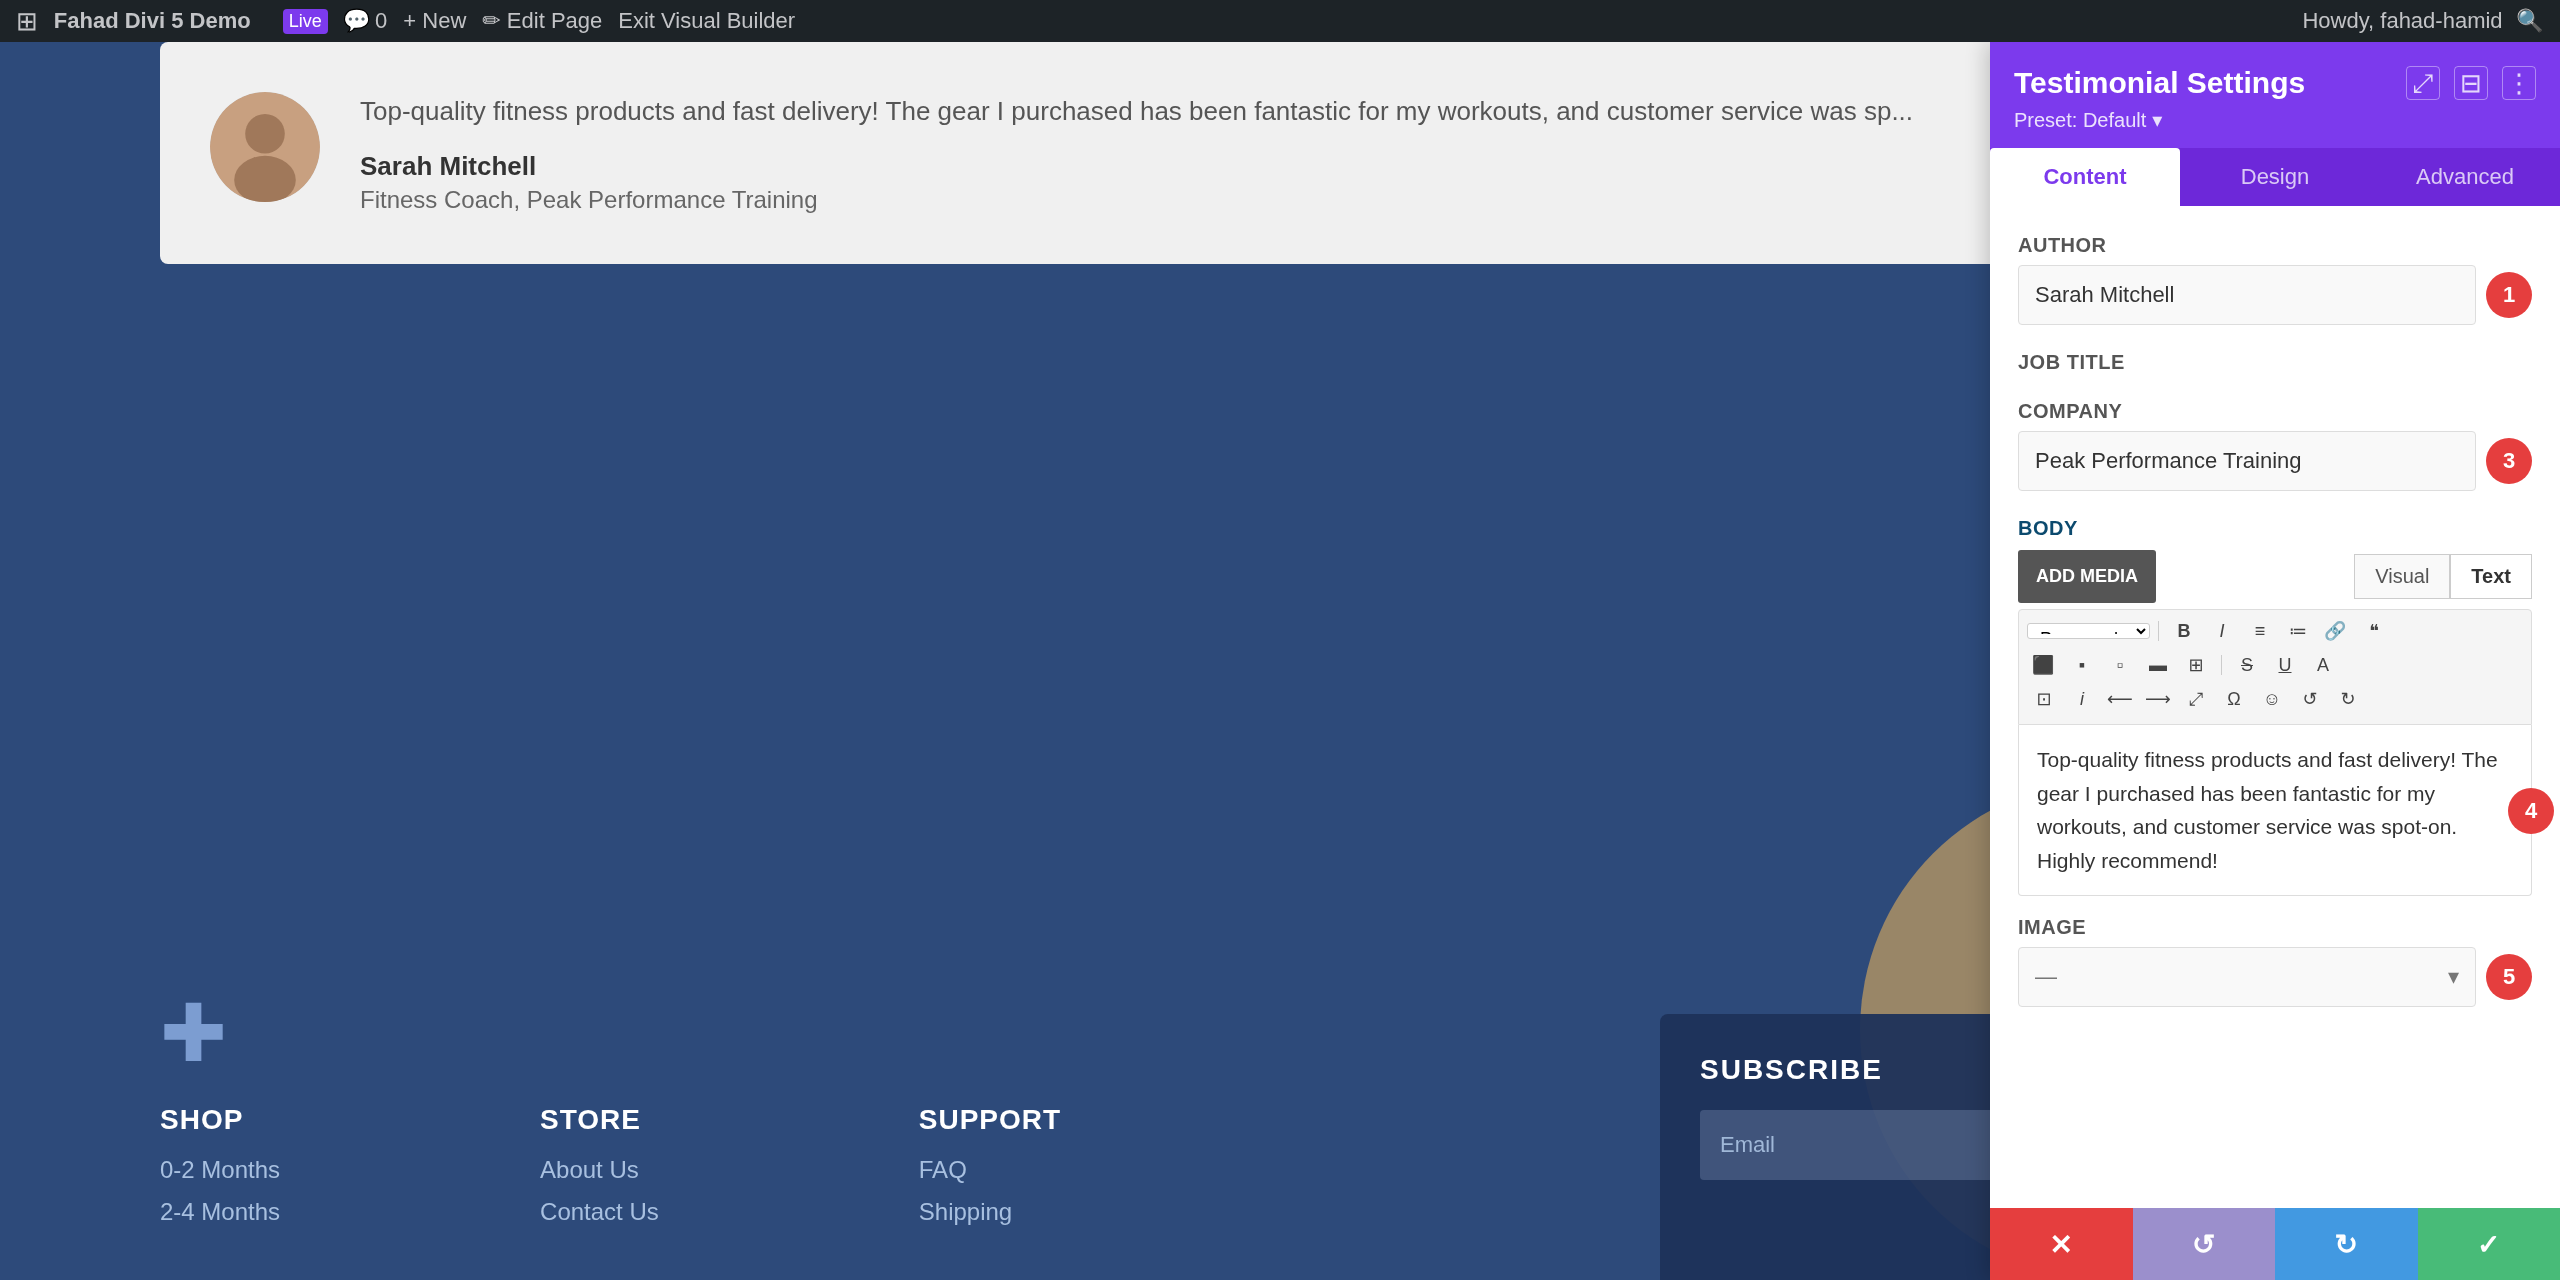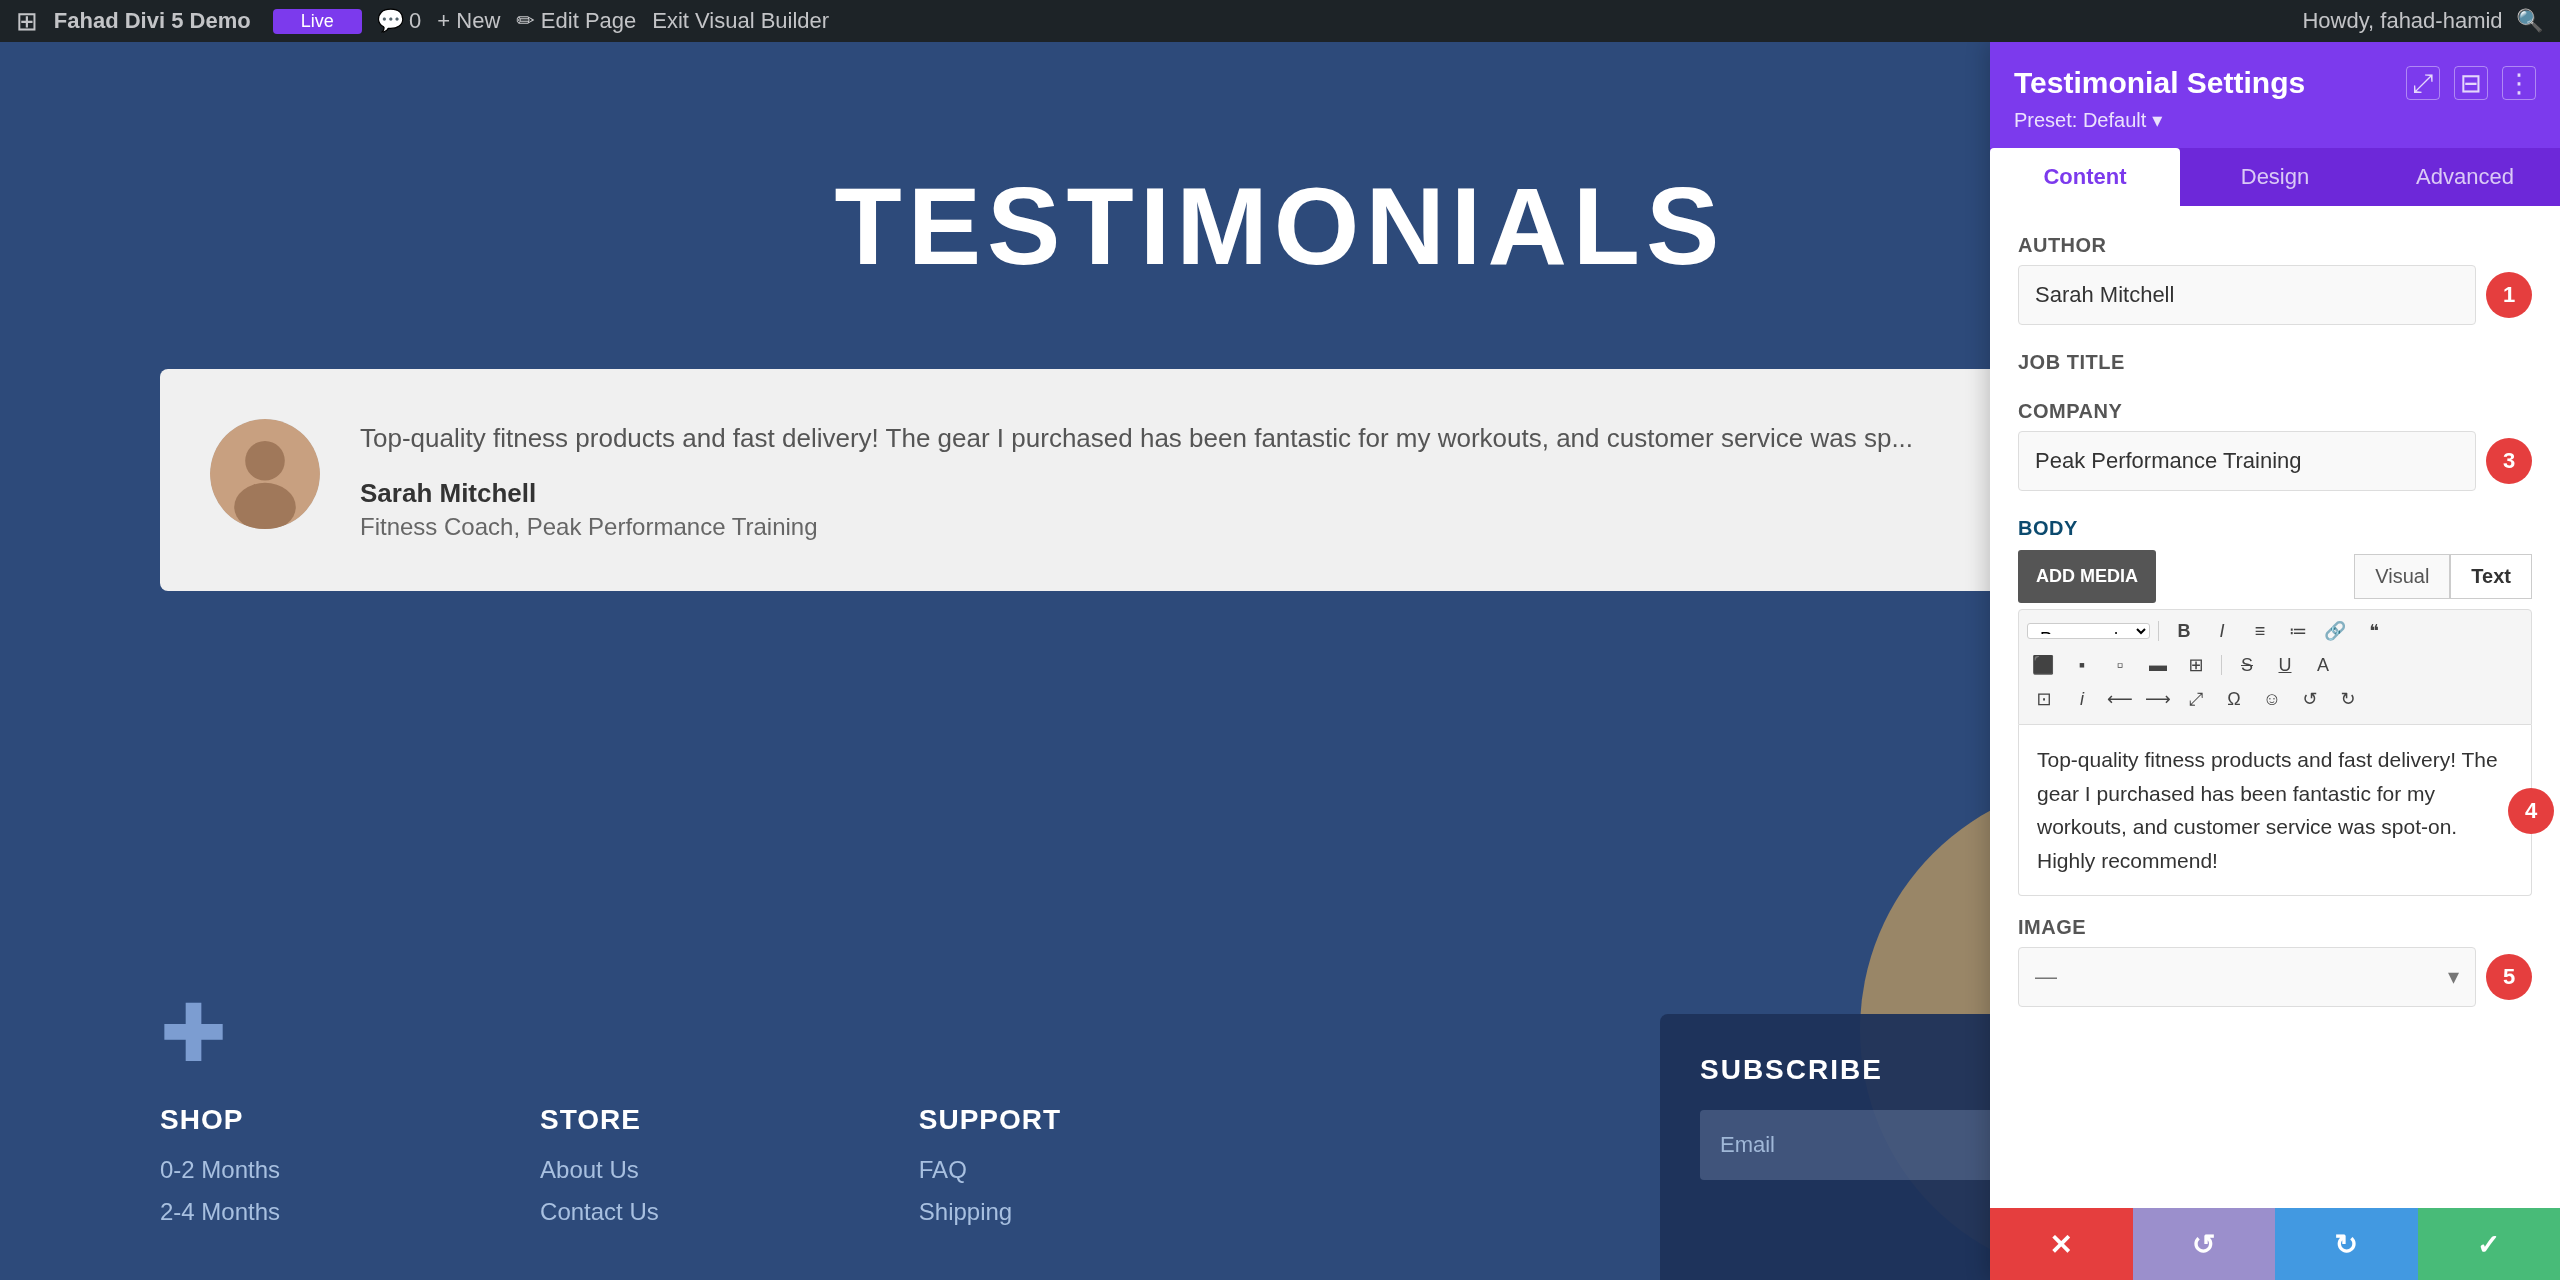--- a/index.html
+++ b/index.html
@@ -25,23 +25,23 @@
       gap: 6px;
       cursor: pointer;
       white-space: nowrap;
     }
     .admin-bar-wp-logo { color: #c3c4c7; font-size: 26px; }
     .admin-bar-site { font-weight: 600; color: #c3c4c7; font-size: 22px; }
     .live-badge {
       background: #7c3aed;
       color: #fff;
       font-size: 18px;
-      padding: 2px 28px;
+      padding: 2px 6px;
       border-radius: 4px;
-      margin-left: 6px;
+      margin-left: 16px;
       text-align: right;
     }
     .admin-bar-right {
       margin-left: auto;
       display: flex;
       align-items: center;
       gap: 14px;
       color: #c3c4c7;
       font-size: 22px;
     }
@@ -481,23 +481,20 @@
   <span class="admin-bar-item">✏ Edit Page</span>
   <span class="admin-bar-item">Exit Visual Builder</span>
   <div class="admin-bar-right">
     <span>Howdy, fahad-hamid</span>
     <span>🔍</span>
   </div>
 </div>
 
 <div class="page-bg">
 
-  <div class="testimonials-header">
-    <h1 class="testimonials-title">TESTIMONIALS</h1>
-  </div>
 
   <div class="testimonial-card">
     <div class="testimonial-avatar">
 
       <svg viewBox="0 0 100 100" xmlns="http://www.w3.org/2000/svg">
         <circle cx="50" cy="50" r="50" fill="#c8a080"></circle>
         <circle cx="50" cy="38" r="18" fill="#a0785a"></circle>
         <ellipse cx="50" cy="80" rx="28" ry="22" fill="#a0785a"></ellipse>
       </svg>
     </div>

